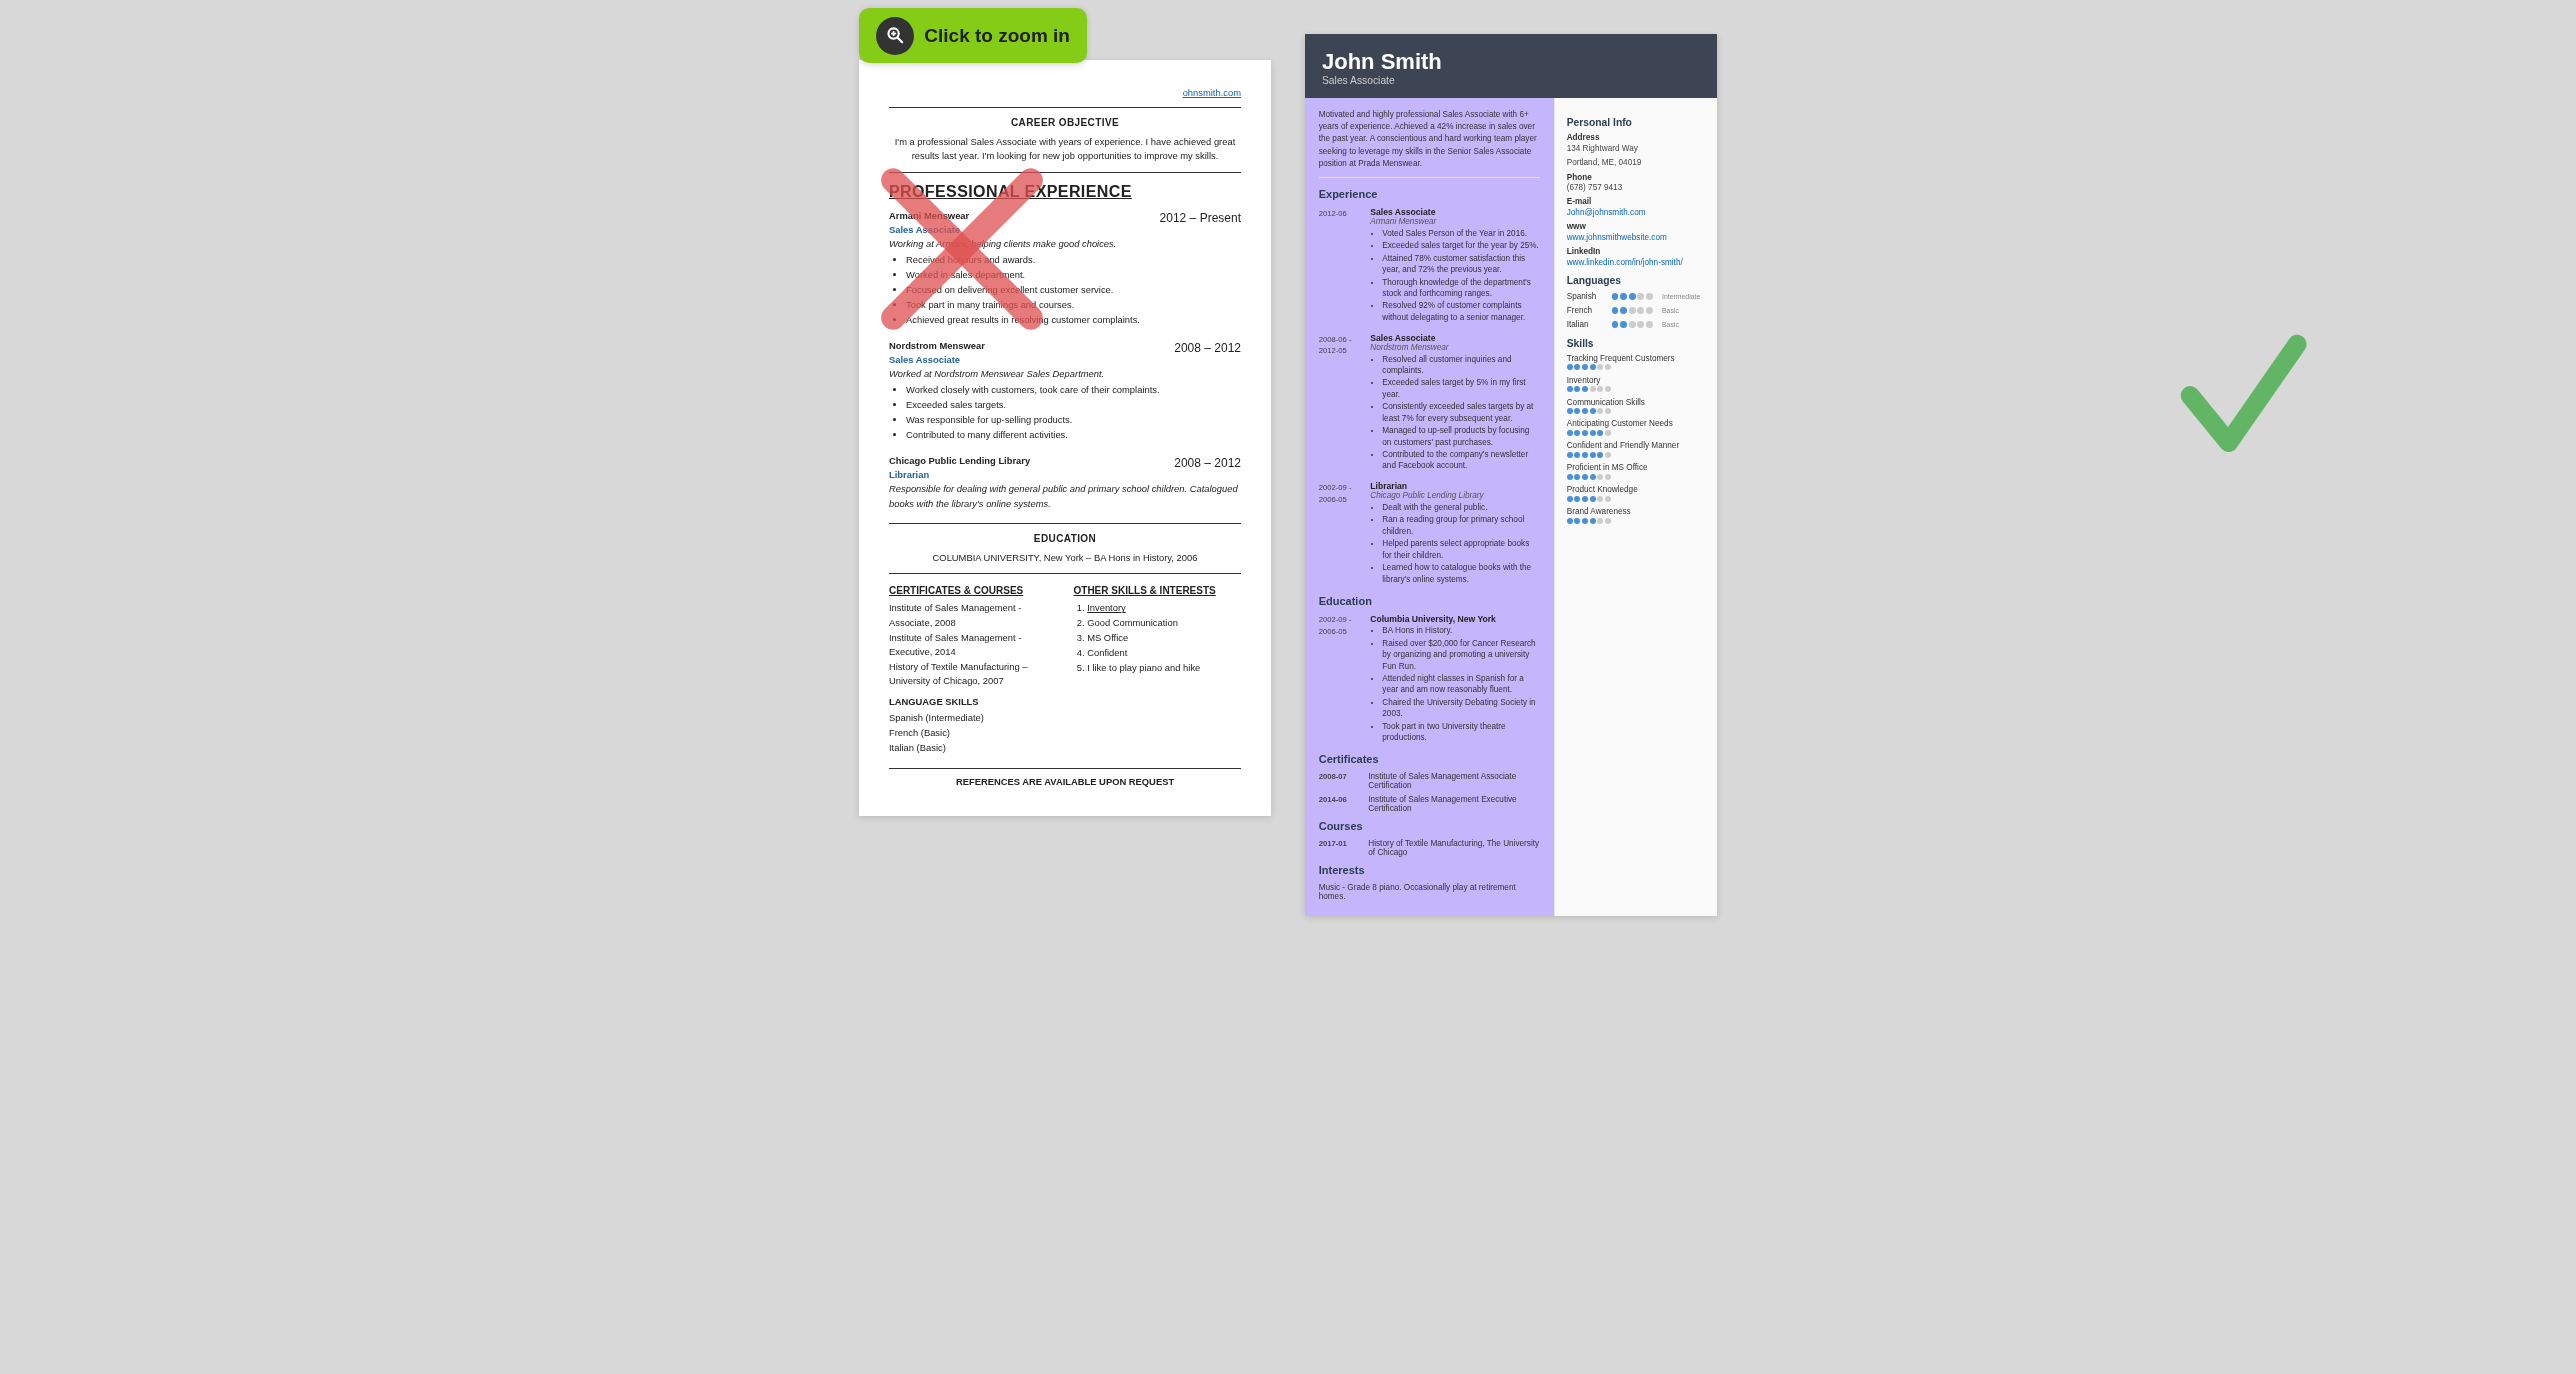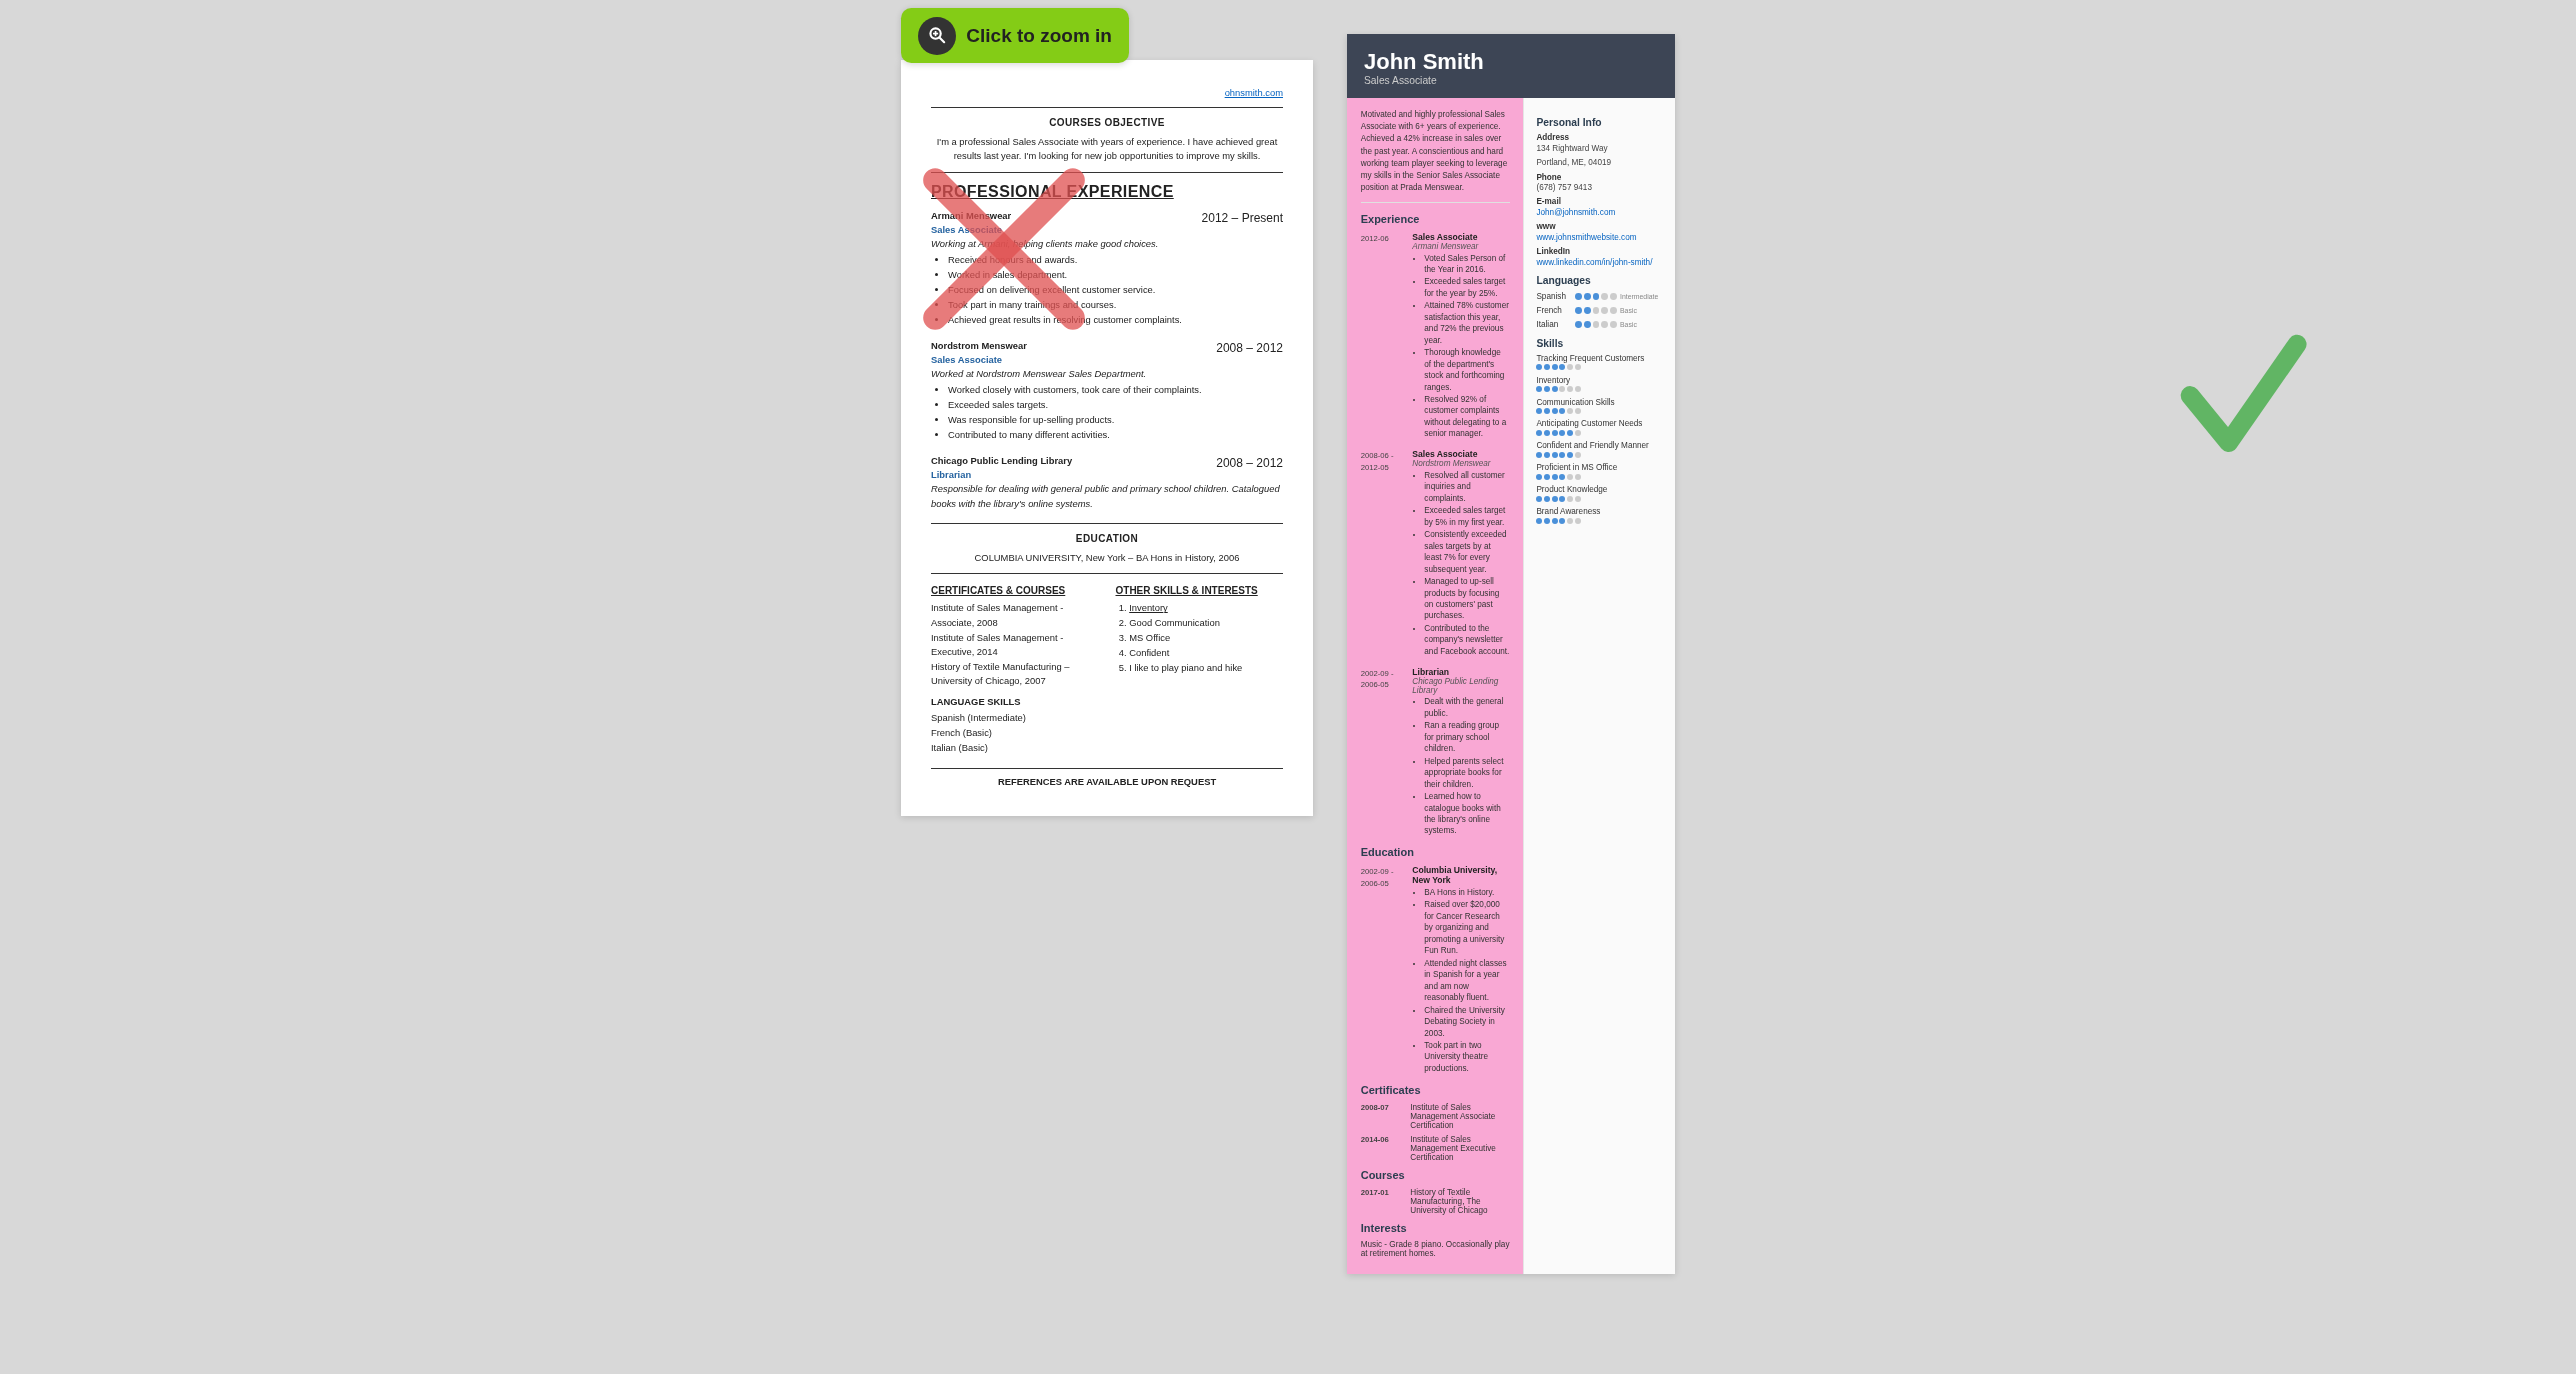--- a/index.html
+++ b/index.html
@@ -225,22 +225,22 @@
       text-align: center;
       font-weight: bold;
       font-size: 9.4px;
       margin-top: 12px;
       border-top: 0.9px solid #333;
       padding-top: 6.9px;
     }
 
     
     .right-resume {
-      width: 328px;
-      background: #f9a8d4;
+      width: 412px;
+      background: #c4b5fd;
       box-shadow: 0 1.7px 6.9px rgba(0,0,0,0.15);
       font-family: Arial, sans-serif;
       font-size: 8.6px;
       flex-shrink: 0;
     }
 
     .right-header {
       background: #3d4555;
       color: white;
       padding: 15.5px 17px 12px 17px;
@@ -463,21 +463,21 @@
   <div class="left-resume">
 
     <svg class="red-x" viewBox="0 0 200 200">
       <line x1="20" y1="20" x2="180" y2="180" stroke="#e05050" stroke-width="28" stroke-linecap="round" opacity="0.75"></line>
       <line x1="180" y1="20" x2="20" y2="180" stroke="#e05050" stroke-width="28" stroke-linecap="round" opacity="0.75"></line>
     </svg>
 
     <a class="contact-link" href="#">ohnsmith.com</a>
     <hr>
 
-    <div class="section-title">COURSES OBJECTIVE</div>
+    <div class="section-title">CAREER OBJECTIVE</div>
     <div class="career-obj-text">I'm a professional Sales Associate with years of experience. I have achieved great results last year. I'm looking for new job opportunities to improve my skills.</div>
     <hr>
 
     <div class="prof-section-title">PROFESSIONAL EXPERIENCE</div>
 
     <div class="job-block">
       <div class="job-header">
         <div>
           <div class="company-name">Armani Menswear</div>
           <div class="job-title">Sales Associate</div>

